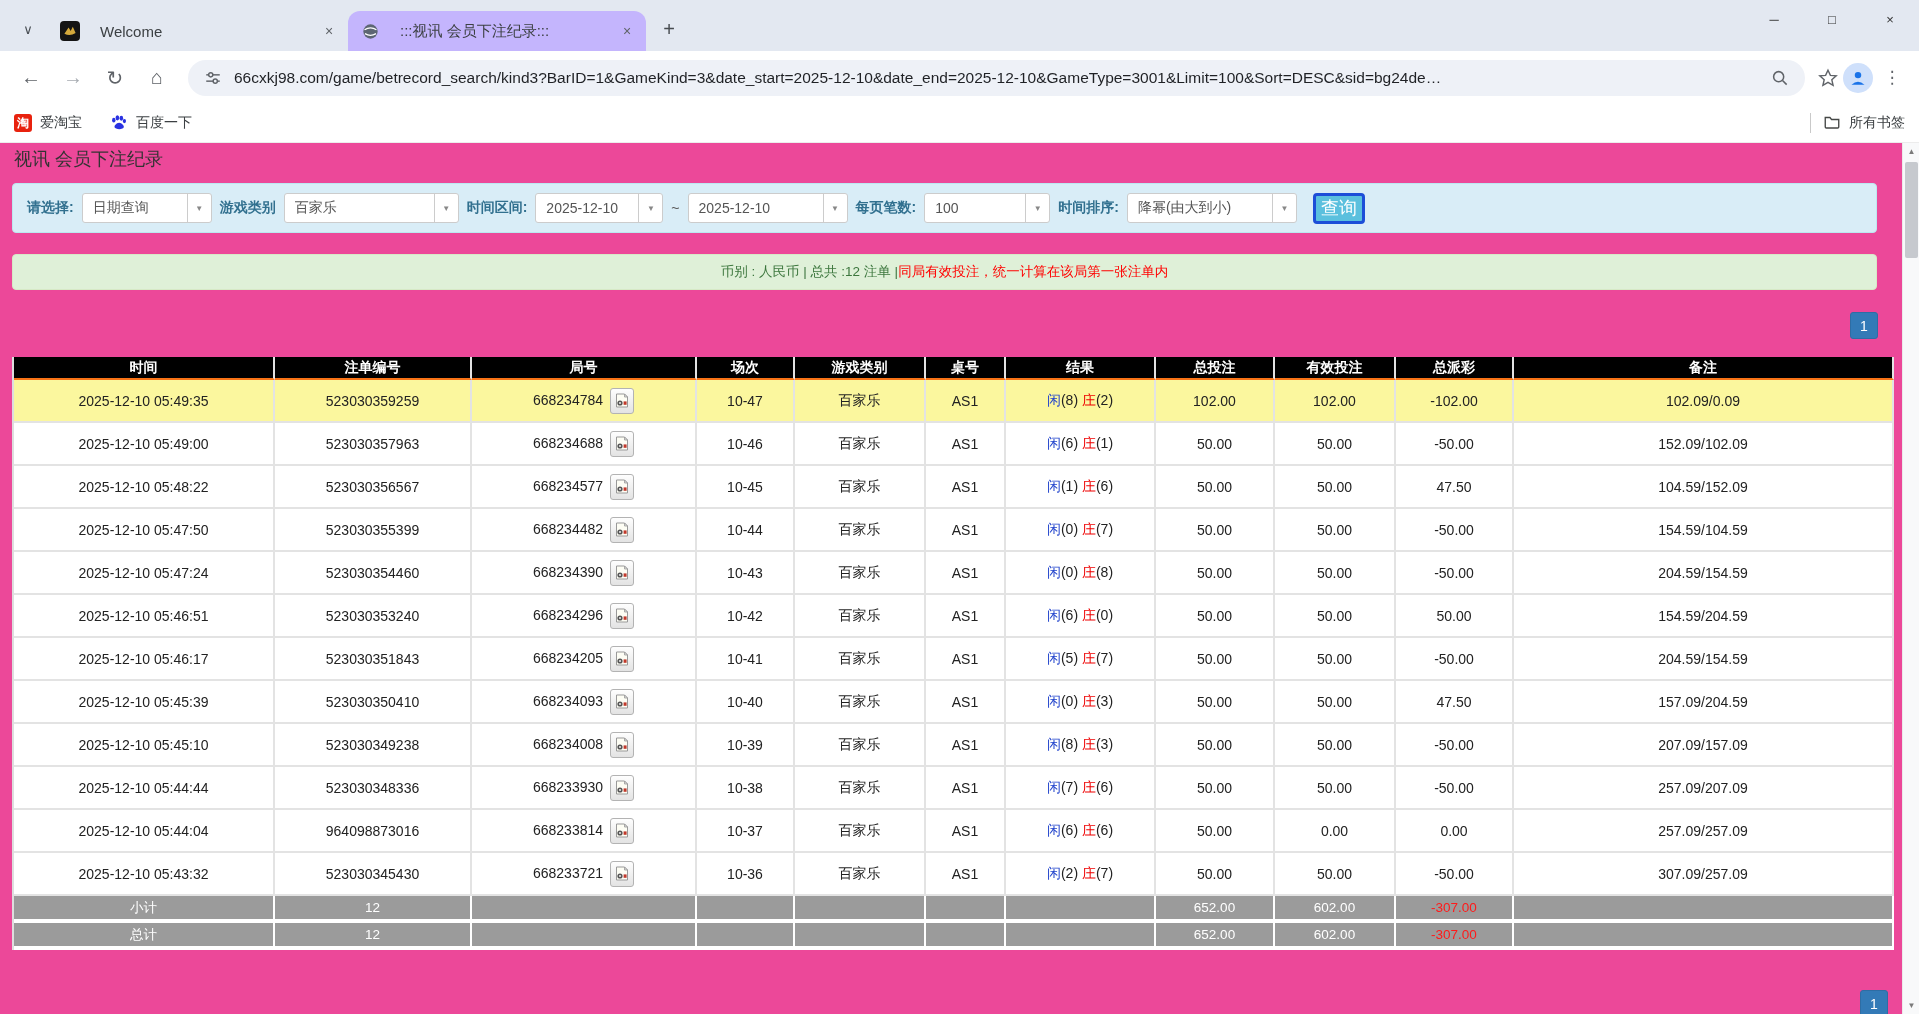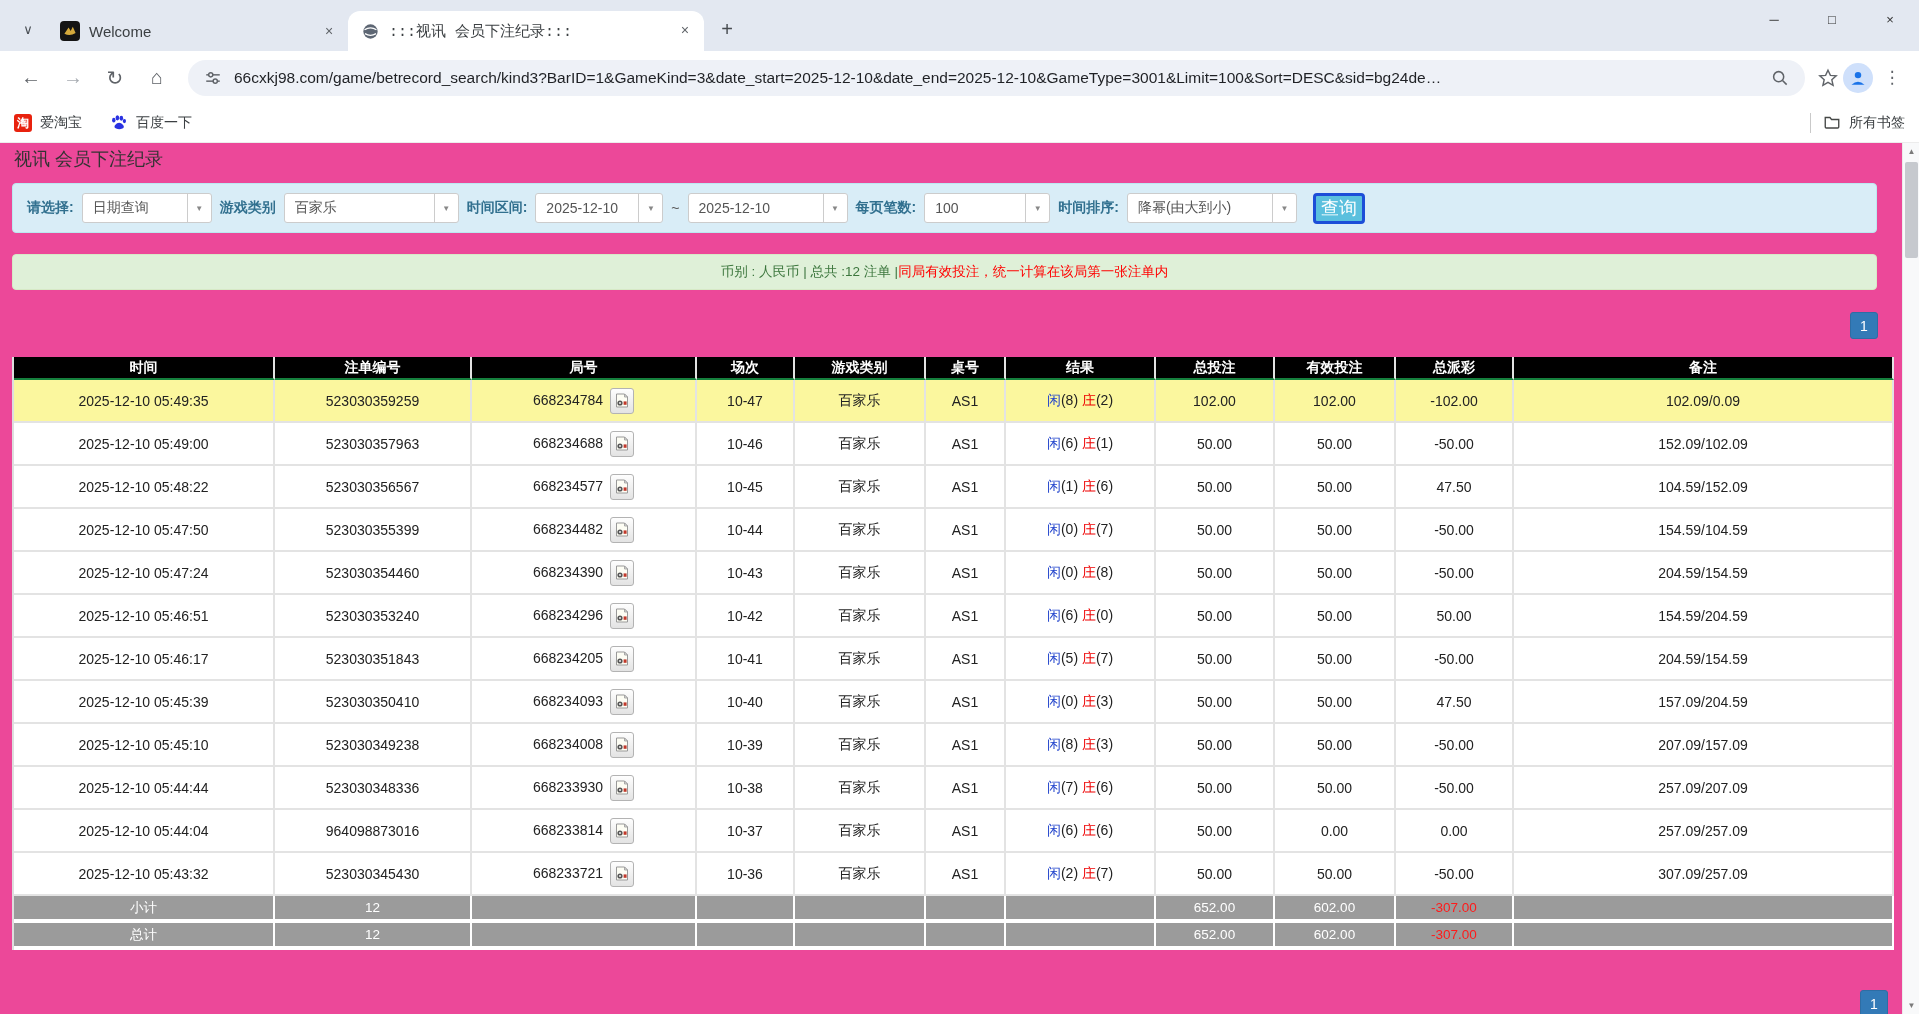--- a/index.html
+++ b/index.html
@@ -3,22 +3,22 @@
 <meta charset="utf-8">
 <style>
   * { box-sizing: border-box; margin:0; padding:0; }
   html,body { width:1919px; height:1014px; overflow:hidden; background:#fff;
     font-family:"Liberation Sans","DejaVu Sans",sans-serif; }
 
   
   .tabstrip { height:51px; background:#e3e8f1; display:flex; align-items:flex-end; padding-left:14px; position:relative; }
   .tab-search { width:28px; height:28px; margin:0 6px 8px 0; display:flex; align-items:center; justify-content:center;
     color:#4a4f55; font-size:13px; border-radius:50%; cursor:pointer; }
-  .tab { height:40px; display:flex; align-items:center; gap:9px; padding:0 10px 0 12px; width:300px; border-radius:12px 12px 0 0; }
-  .tab.active { background:#ffffff; width:356px;font-family:Liberation Mono, monospace; }
+  .tab { height:40px; display:flex; align-items:center; gap:20px; padding:0 10px 0 12px; width:300px; border-radius:12px 12px 0 0; }
+  .tab.active { background:#c4b5fd; width:298px; }
   .tab-title { flex:1; font-size:15px; color:#3c4043; white-space:nowrap; overflow:hidden; }
   .tab-close { width:18px; height:18px; text-align:center; line-height:18px; font-size:14px; color:#5f6368; border-radius:50%; }
   .fav { width:20px; height:20px; flex:0 0 20px; display:flex; align-items:center; justify-content:center; }
   .fav-welcome { background:#141414; border-radius:4px; }
   .newtab { width:30px; height:30px; margin:0 0 6px 8px; text-align:center; line-height:28px; font-size:20px; color:#474b50; border-radius:50%; }
   .wincontrols { position:absolute; right:0; top:0; height:40px; display:flex; }
   .winbtn { width:58px; height:38px; display:flex; align-items:center; justify-content:center; font-size:13px; color:#333; }
 
   
   .toolbar { height:53px; background:#fff; display:flex; align-items:center; padding:0 12px; gap:4px; }
@@ -60,21 +60,21 @@
   .green-right { color:#ff0000; }
 
   .pag { position:absolute; width:28px; height:27px; background:#337ab7; border:1px solid #2e6da4; border-radius:3px;
     color:#fff; font-size:14px; display:flex; align-items:center; justify-content:center; cursor:pointer; }
   .pag-top { left:1850px; top:169px; }
   .pag-bottom { left:1860px; top:847px; }
 
   table.bets { position:absolute; left:12px; top:214px; width:1880px; border-collapse:separate; border-spacing:0;
     table-layout:fixed; border-left:2px solid #dedede; }
   .bets th { background:#000; color:#fff; height:23px; font-size:14px; font-weight:bold; text-align:center;
-    border-right:2px solid #e3e3e3; border-bottom:2px solid #15803d; padding:0; }
+    border-right:2px solid #e3e3e3; border-bottom:2px solid #f97316; padding:0; }
   .bets td { background:#fff; height:43px; font-size:14px; color:#222; text-align:center; vertical-align:middle;
     border-right:2px solid #e3e3e3; border-bottom:2px solid #e3e3e3; padding:0 2px; white-space:nowrap; overflow:hidden; }
   .bets tr.hl td { background:#fbf79e; }
   .bets tfoot td { background:#9b9b9b; color:#fff; height:27px; font-size:13.5px; border-right:2px solid #fff; border-bottom:4px solid #fff; }
   .c-blue { color:#2244cc; }
   .c-red { color:#ee0000; }
   .c-link { color:#2244cc; }
   .bets tfoot td.fred { color:#ff1a1a; }
   .vbtn { display:inline-flex; align-items:center; justify-content:center; width:24px; height:26px; margin-left:7px; vertical-align:middle;
     background:linear-gradient(#fefefe,#e3e3e3); border:1px solid #b3b3b3; border-radius:3px; cursor:pointer; padding:0; }

